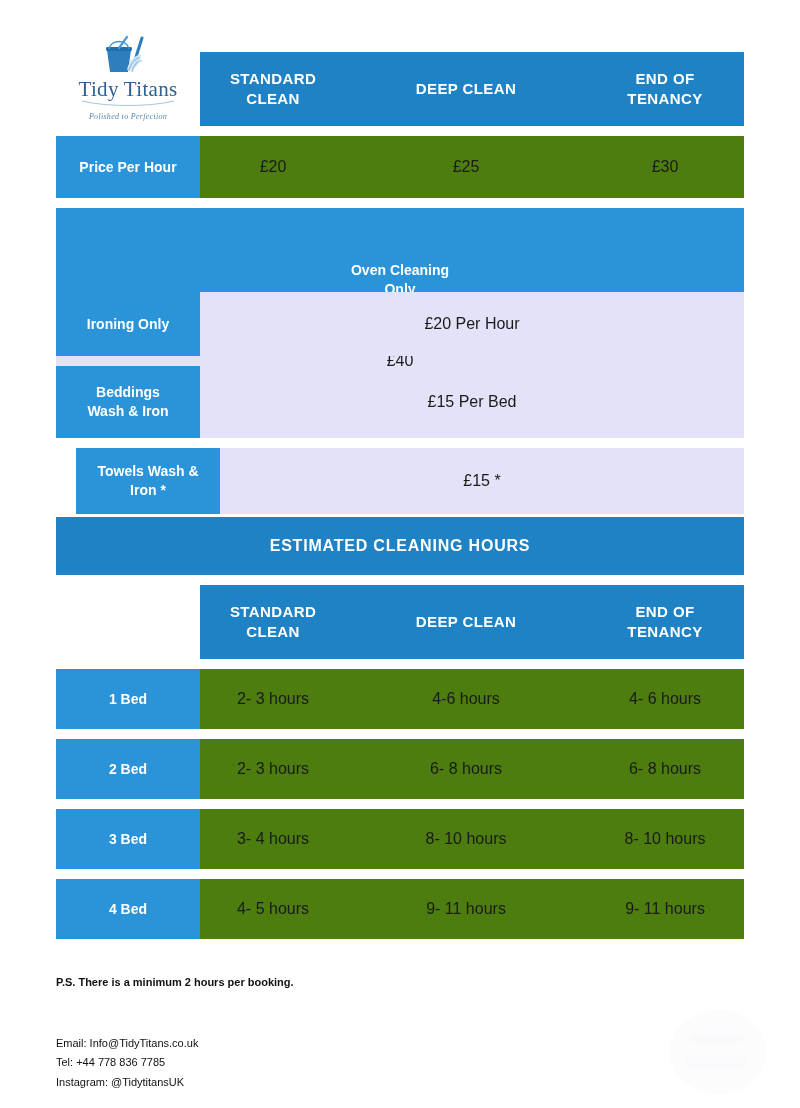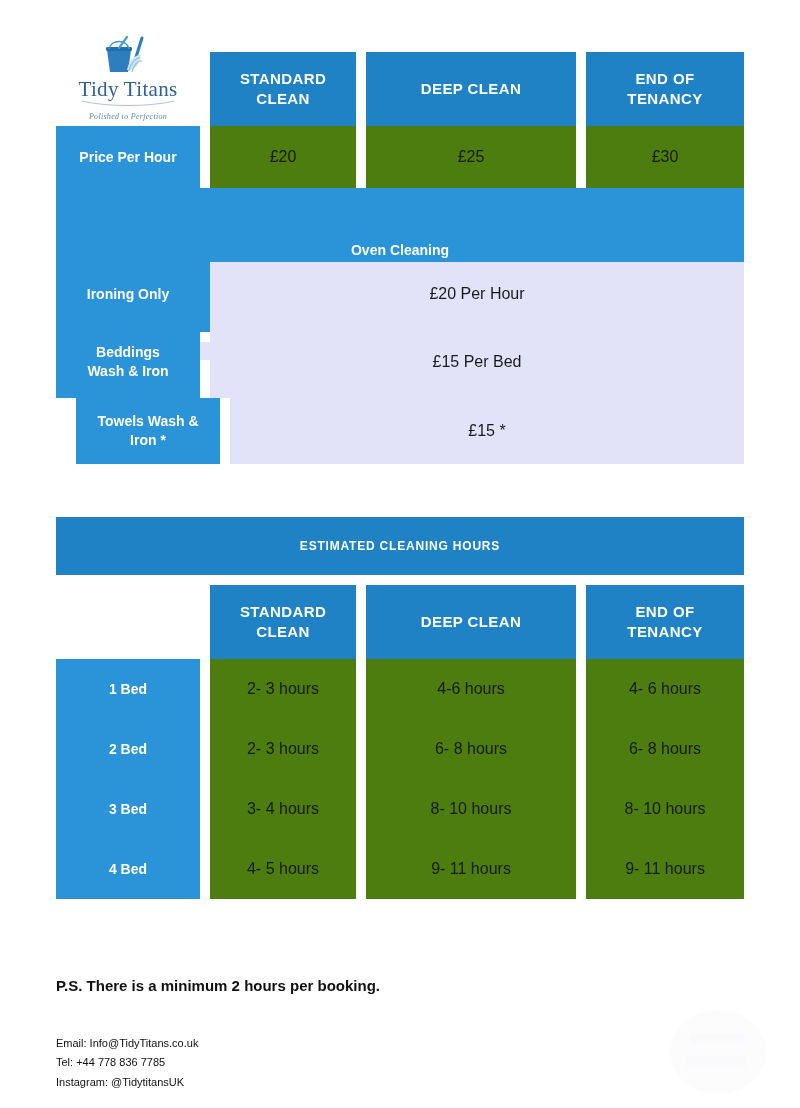--- a/index.html
+++ b/index.html
@@ -48,21 +48,22 @@
 
   
   .grid {
     position: absolute;
     left: 56px;
     width: 688px;
   }
 
   .row {
     display: flex;
-    gap: 10px;
+    gap: 0;
+    margin-bottom: 10px;
   }
 
   .cell-label {
     flex: 0 0 144px;
     background: #2b93d8;
     color: #ffffff;
     font-weight: bold;
     font-size: 14px;
     line-height: 1.35;
     display: flex;
@@ -147,35 +148,35 @@
 
   
   .banner {
     position: absolute;
     left: 56px;
     width: 688px;
     height: 58px;
     background: #1f82c4;
     color: #ffffff;
     font-weight: bold;
-    font-size: 12px;
+    font-size: 16px;
     letter-spacing: .8px;
     display: flex;
     align-items: center;
     justify-content: center;
   }
 
   
   .footer {
     position: absolute;
     left: 56px;
     width: 700px;
   }
   .note {
-    font-size: 15px;
+    font-size: 11px;
     font-weight: bold;
     color: #111111;
     line-height: 1.9;
     white-space: nowrap;
   }
   .contact {
     font-size: 11px;
     font-weight: normal;
     color: #111111;
     line-height: 1.75;

